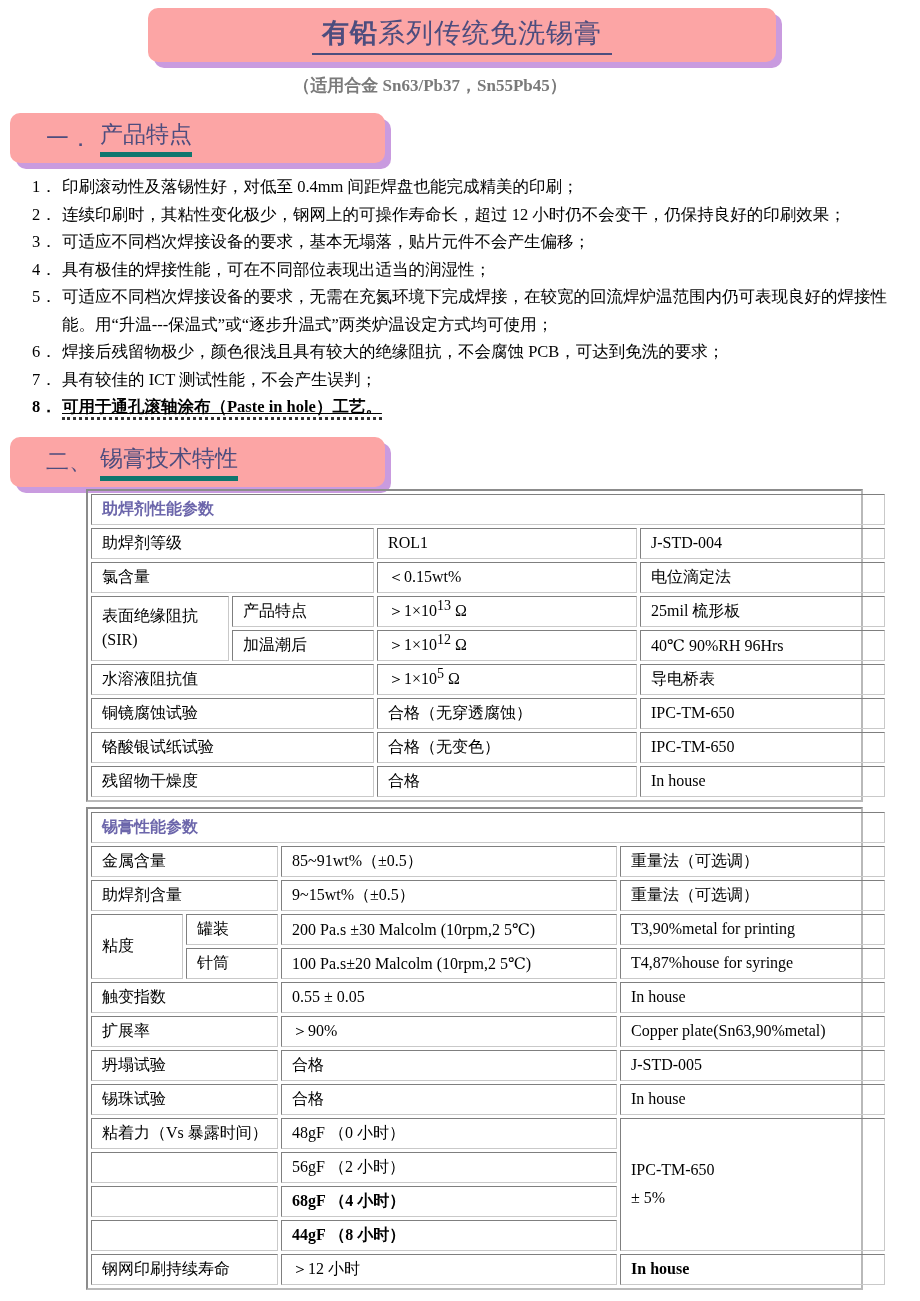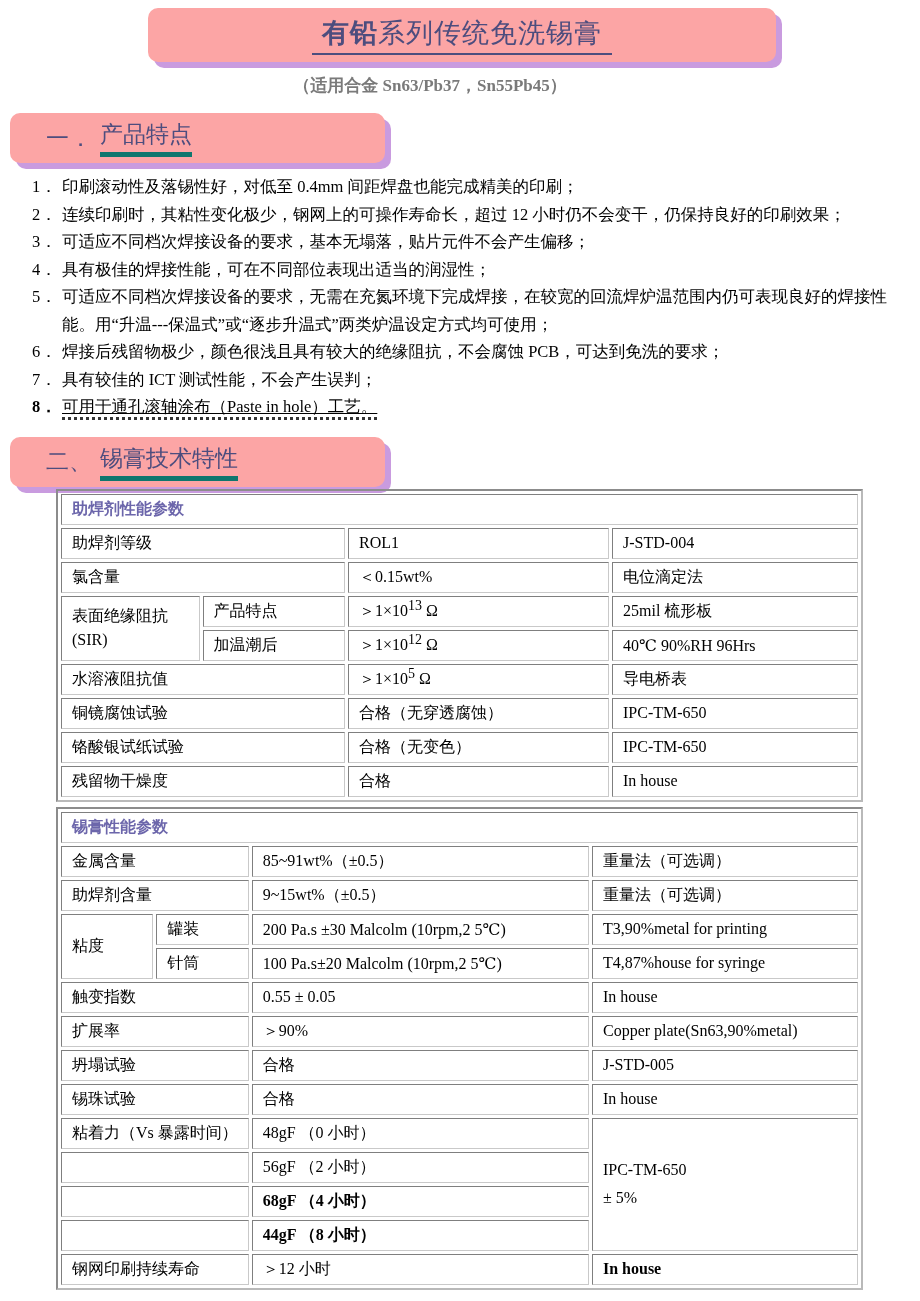--- a/index.html
+++ b/index.html
@@ -37,27 +37,27 @@
   }
   .sec-prefix { margin-right:8px; }
   .sec-underline { border-bottom:5px solid #0f766e; padding-bottom:2px; }
 
   
   .features { margin:10px 10px 0 32px; }
   .feature { display:flex; font-size:16.5px; line-height:27.5px; }
   .feature .num { width:30px; flex:none; }
   .feature .txt { flex:1; }
   .feature.special .txt span {
-    font-weight:normal; text-decoration:underline;
+    font-weight:bold; text-decoration:underline;
     border-bottom:3px dotted #333; padding-bottom:1px;
   }
 
   
   .tbl-outer {
-    margin:2px 57px 0 56px;
+    margin:2px 57px 0 86px;
     border:2px solid #9A9A9A;
     border-color:#8C8C8C #B9B9B9 #B9B9B9 #8C8C8C;
   }
   .tbl-outer + .tbl-outer { margin-top:5px; }
   table { width:100%; border-collapse:separate; border-spacing:3px; table-layout:fixed; }
   td {
     border:1px solid;
     border-color:#7F7F7F #C9C9C9 #C9C9C9 #7F7F7F;
     padding:4px 10px; font-size:16px; vertical-align:middle;
     overflow:hidden; white-space:nowrap;

